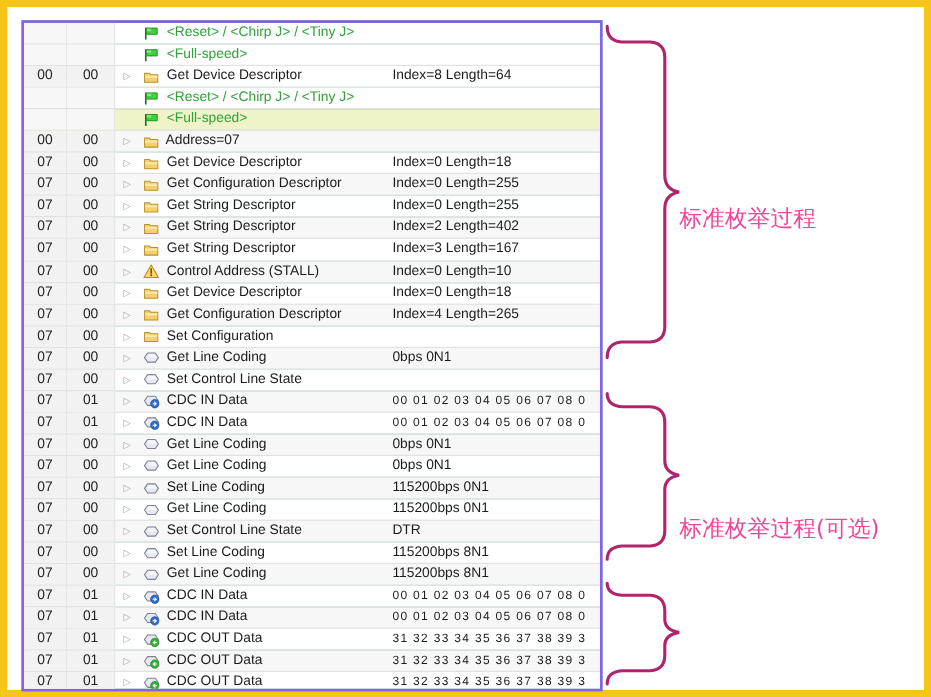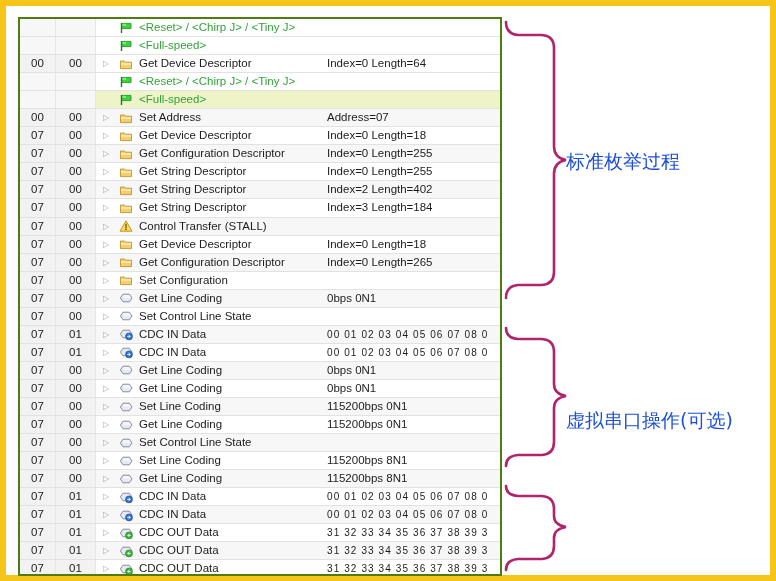--- a/index.html
+++ b/index.html
@@ -26,21 +26,21 @@
   }
 
   
   #capture-panel {
     position: absolute;
     left: 12px;
     top: 11px;
     width: 484px;
     height: 559px;
     box-sizing: border-box;
-    border: 2px solid #4d7c0f;
+    border: 2px solid #8b5cf6;
     background: #0f766e;
     overflow: hidden;
   }
 
   .rows {
     position: relative;
     width: 100%;
   }
 
   .row {
@@ -115,23 +115,24 @@
   
   .brace-wrap {
     position: absolute;
     left: 498px;
   }
   .brace-wrap svg { display: block; }
 
   .ann-label {
     position: absolute;
     font-size: 19px;
-    color: #1d4ed8;
+    color: #ec4899;
     font-family: "DejaVu Sans", "Liberation Sans", sans-serif;
     white-space: nowrap;
+    margin-top: 20px;
   }
 </style>
 </head>
 <body>
 
 <div id="frame">
 
   <div id="capture-panel">
     <div class="rows" id="rows-container">
         <div class="row flagrow blank-addr">
@@ -166,21 +167,21 @@
           <div class="c-addr">00</div>
           <div class="c-ep">00</div>
           <div class="c-exp">▷</div>
           <div class="c-icon">
             <svg class="ic" width="14" height="14" viewBox="0 0 14 14">
               <path d="M1.5 4 L5.5 4 L6.6 5.2 L12.5 5.2 L12.5 11.6 L1.5 11.6 Z" fill="#f5cf6b" stroke="#b8902c" stroke-width="0.85"></path>
               <path d="M1.9 6 L12.1 6 L12.1 8 L1.9 8 Z" fill="#fbe9b4" opacity="0.85"></path>
             </svg>
           </div>
           <div class="c-desc">Get Device Descriptor</div>
-          <div class="c-info">Index=0 Length=64</div>
+          <div class="c-info">Index=8 Length=64</div>
         </div>
         <div class="row flagrow blank-addr">
           <div class="c-addr"></div>
           <div class="c-ep"></div>
           <div class="c-exp"></div>
           <div class="c-icon">
             <svg class="ic" width="14" height="14" viewBox="0 0 14 14">
               <path d="M2.5 2 L2.5 12" stroke="#1f7a1f" stroke-width="1.4"></path>
               <path d="M3 2.4 L12 2.4 L12 7.6 L3 7.6 Z" fill="#3fcf3f" stroke="#229022" stroke-width="0.8"></path>
               <path d="M3.3 2.9 L7 2.9 L7 5 L3.3 5 Z" fill="#8ff08f" opacity="0.8"></path>
@@ -206,21 +207,20 @@
         <div class="row alt">
           <div class="c-addr">00</div>
           <div class="c-ep">00</div>
           <div class="c-exp">▷</div>
           <div class="c-icon">
             <svg class="ic" width="14" height="14" viewBox="0 0 14 14">
               <path d="M1.5 4 L5.5 4 L6.6 5.2 L12.5 5.2 L12.5 11.6 L1.5 11.6 Z" fill="#f5cf6b" stroke="#b8902c" stroke-width="0.85"></path>
               <path d="M1.9 6 L12.1 6 L12.1 8 L1.9 8 Z" fill="#fbe9b4" opacity="0.85"></path>
             </svg>
           </div>
-          <div class="c-desc">Set Address</div>
           <div class="c-info">Address=07</div>
         </div>
         <div class="row">
           <div class="c-addr">07</div>
           <div class="c-ep">00</div>
           <div class="c-exp">▷</div>
           <div class="c-icon">
             <svg class="ic" width="14" height="14" viewBox="0 0 14 14">
               <path d="M1.5 4 L5.5 4 L6.6 5.2 L12.5 5.2 L12.5 11.6 L1.5 11.6 Z" fill="#f5cf6b" stroke="#b8902c" stroke-width="0.85"></path>
               <path d="M1.9 6 L12.1 6 L12.1 8 L1.9 8 Z" fill="#fbe9b4" opacity="0.85"></path>
@@ -272,34 +272,35 @@
           <div class="c-addr">07</div>
           <div class="c-ep">00</div>
           <div class="c-exp">▷</div>
           <div class="c-icon">
             <svg class="ic" width="14" height="14" viewBox="0 0 14 14">
               <path d="M1.5 4 L5.5 4 L6.6 5.2 L12.5 5.2 L12.5 11.6 L1.5 11.6 Z" fill="#f5cf6b" stroke="#b8902c" stroke-width="0.85"></path>
               <path d="M1.9 6 L12.1 6 L12.1 8 L1.9 8 Z" fill="#fbe9b4" opacity="0.85"></path>
             </svg>
           </div>
           <div class="c-desc">Get String Descriptor</div>
-          <div class="c-info">Index=3 Length=184</div>
+          <div class="c-info">Index=3 Length=167</div>
         </div>
         <div class="row alt">
           <div class="c-addr">07</div>
           <div class="c-ep">00</div>
           <div class="c-exp">▷</div>
           <div class="c-icon">
             <svg class="ic" width="14" height="14" viewBox="0 0 14 14">
               <path d="M7 1.8 L13 12.2 L1 12.2 Z" fill="#fcdb63" stroke="#c08b10" stroke-width="0.9" stroke-linejoin="round"></path>
               <path d="M7 5 L7 8.7" stroke="#6b4a00" stroke-width="1.2" stroke-linecap="round"></path>
               <circle cx="7" cy="10.4" r="0.8" fill="#6b4a00"></circle>
             </svg>
           </div>
-          <div class="c-desc">Control Transfer (STALL)</div>
+          <div class="c-desc">Control Address (STALL)</div>
+          <div class="c-info">Index=0 Length=10</div>
         </div>
         <div class="row">
           <div class="c-addr">07</div>
           <div class="c-ep">00</div>
           <div class="c-exp">▷</div>
           <div class="c-icon">
             <svg class="ic" width="14" height="14" viewBox="0 0 14 14">
               <path d="M1.5 4 L5.5 4 L6.6 5.2 L12.5 5.2 L12.5 11.6 L1.5 11.6 Z" fill="#f5cf6b" stroke="#b8902c" stroke-width="0.85"></path>
               <path d="M1.9 6 L12.1 6 L12.1 8 L1.9 8 Z" fill="#fbe9b4" opacity="0.85"></path>
             </svg>
@@ -311,21 +312,21 @@
           <div class="c-addr">07</div>
           <div class="c-ep">00</div>
           <div class="c-exp">▷</div>
           <div class="c-icon">
             <svg class="ic" width="14" height="14" viewBox="0 0 14 14">
               <path d="M1.5 4 L5.5 4 L6.6 5.2 L12.5 5.2 L12.5 11.6 L1.5 11.6 Z" fill="#f5cf6b" stroke="#b8902c" stroke-width="0.85"></path>
               <path d="M1.9 6 L12.1 6 L12.1 8 L1.9 8 Z" fill="#fbe9b4" opacity="0.85"></path>
             </svg>
           </div>
           <div class="c-desc">Get Configuration Descriptor</div>
-          <div class="c-info">Index=0 Length=265</div>
+          <div class="c-info">Index=4 Length=265</div>
         </div>
         <div class="row">
           <div class="c-addr">07</div>
           <div class="c-ep">00</div>
           <div class="c-exp">▷</div>
           <div class="c-icon">
             <svg class="ic" width="14" height="14" viewBox="0 0 14 14">
               <path d="M1.5 4 L5.5 4 L6.6 5.2 L12.5 5.2 L12.5 11.6 L1.5 11.6 Z" fill="#f5cf6b" stroke="#b8902c" stroke-width="0.85"></path>
               <path d="M1.9 6 L12.1 6 L12.1 8 L1.9 8 Z" fill="#fbe9b4" opacity="0.85"></path>
             </svg>
@@ -442,20 +443,21 @@
           <div class="c-addr">07</div>
           <div class="c-ep">00</div>
           <div class="c-exp">▷</div>
           <div class="c-icon">
             <svg class="ic" width="14" height="14" viewBox="0 0 14 14">
               <path d="M4 3.2 L10.4 3.2 L13 7 L10.4 10.8 L4 10.8 L1.4 7 Z" fill="#e6e9f2" stroke="#7d8296" stroke-width="0.9" stroke-linejoin="round"></path>
               <path d="M4.4 4.1 L10 4.1 L11.9 7 L4.4 7 Z" fill="#f6f7fb" opacity="0.9"></path>
             </svg>
           </div>
           <div class="c-desc">Set Control Line State</div>
+          <div class="c-info">DTR</div>
         </div>
         <div class="row">
           <div class="c-addr">07</div>
           <div class="c-ep">00</div>
           <div class="c-exp">▷</div>
           <div class="c-icon">
             <svg class="ic" width="14" height="14" viewBox="0 0 14 14">
               <path d="M4 3.2 L10.4 3.2 L13 7 L10.4 10.8 L4 10.8 L1.4 7 Z" fill="#e6e9f2" stroke="#7d8296" stroke-width="0.9" stroke-linejoin="round"></path>
               <path d="M4.4 4.1 L10 4.1 L11.9 7 L4.4 7 Z" fill="#f6f7fb" opacity="0.9"></path>
             </svg>
@@ -554,21 +556,21 @@
       <path d="M2 4 Q2 16 14 17 L38 17 Q50 18 50 30 L50 128 Q50 140 62 142 Q50 144 50 156 L50 254 Q50 266 38 267 L14 267 Q2 268 2 280" fill="none" stroke="#b0246e" stroke-width="2.6" stroke-linecap="round"></path>
     </svg>
   </div>
   <div class="ann-label" style="left:560px; top:143px;">标准枚举过程</div>
 
   <div class="brace-wrap" style="top:318px;">
     <svg width="64" height="146" viewBox="0 0 64 146">
       <path d="M2 4 Q2 14 14 15 L38 15 Q50 16 50 28 L50 60 Q50 70 62 72 Q50 74 50 84 L50 118 Q50 130 38 131 L14 131 Q2 132 2 142" fill="none" stroke="#b0246e" stroke-width="2.6" stroke-linecap="round"></path>
     </svg>
   </div>
-  <div class="ann-label" style="left:560px; top:402px;">虚拟串口操作(可选)</div>
+  <div class="ann-label" style="left:560px; top:402px;">标准枚举过程(可选)</div>
 
   <div class="brace-wrap" style="top:476px;">
     <svg width="64" height="92" viewBox="0 0 64 92">
       <path d="M2 4 Q2 13 14 14 L38 14 Q50 15 50 27 L50 34 Q50 43 62 45 Q50 47 50 56 L50 64 Q50 76 38 77 L14 77 Q2 78 2 88" fill="none" stroke="#b0246e" stroke-width="2.6" stroke-linecap="round"></path>
     </svg>
   </div>
 
 </div>
 
 </body></html>

